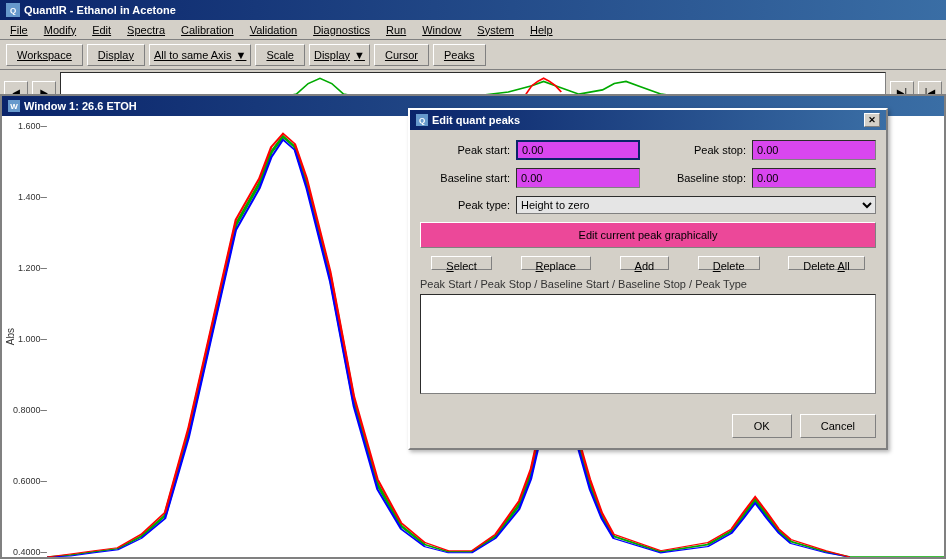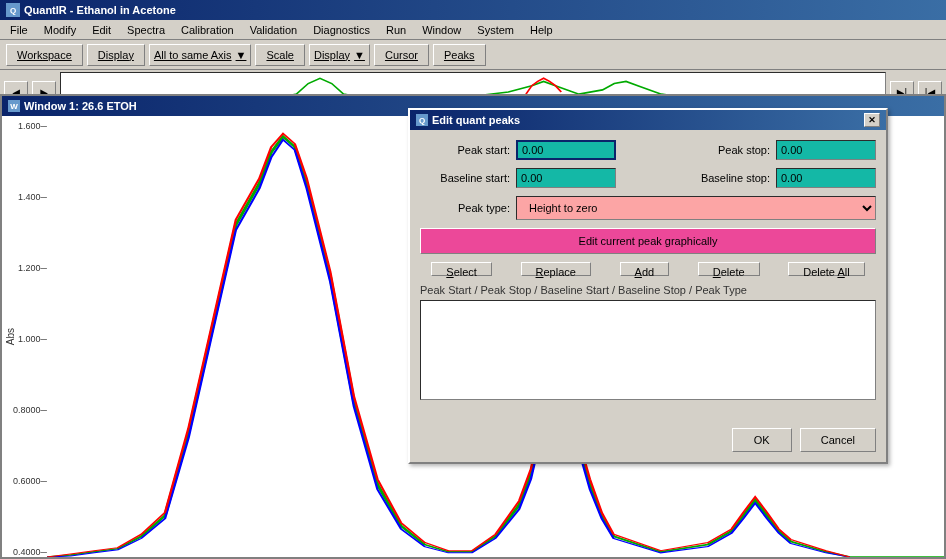--- a/index.html
+++ b/index.html
@@ -38,20 +38,21 @@
 
     
     .menu-bar {
       background: #d4d0c8;
       height: 20px;
       display: flex;
       align-items: center;
       padding: 0 4px;
       border-bottom: 1px solid #808080;
       gap: 4px;
+      text-decoration: underline;
     }
     .menu-item {
       padding: 2px 6px;
       cursor: pointer;
       font-size: 11px;
     }
 
     
     .toolbar {
       background: #d4d0c8;
@@ -231,23 +232,23 @@
       align-items: center;
       margin-bottom: 8px;
       gap: 6px;
     }
     .form-label {
       font-size: 11px;
       min-width: 90px;
       text-align: right;
     }
     .form-input {
-      width: 100px;
+      width: 124px;
       height: 20px;
-      background: #14b8a6;
+      background: #d946ef;
       border: 1px inset #808080;
       padding: 1px 4px;
       font-size: 11px;
     }
     .form-input.active {
       border: 2px solid #0a246a;
     }
     .form-spacer { flex: 1; }
 
     .peak-type-row {
@@ -256,25 +257,25 @@
       margin-bottom: 8px;
     }
     .peak-type-label {
       min-width: 90px;
       text-align: right;
       font-size: 11px;
       margin-right: 6px;
     }
     .peak-type-select {
       flex: 1;
-      height: 24px;
-      background: #fca5a5;
+      height: 18px;
+      background: #e5e5e5;
       border: 1px inset #808080;
       font-size: 11px;
-      padding: 0 8px;
+      padding: 0 0;
     }
 
     .edit-btn-full {
       width: 100%;
       height: 26px;
       background: #ec4899;
       border: 1px solid #808080;
       border-top-color: #ffffff;
       border-left-color: #ffffff;
       font-size: 11px;
@@ -322,21 +323,20 @@
     .footer-btn {
       padding: 3px 20px;
       background: #d4d0c8;
       border: 1px solid #808080;
       border-top-color: #ffffff;
       border-left-color: #ffffff;
       font-size: 11px;
       cursor: pointer;
       height: 24px;
       min-width: 60px;
-      margin-top: 8px;
     }
 
     
     .spectrum-svg {
       width: 100%;
       height: 100%;
     }
 
     
     .underline { text-decoration: underline; }

